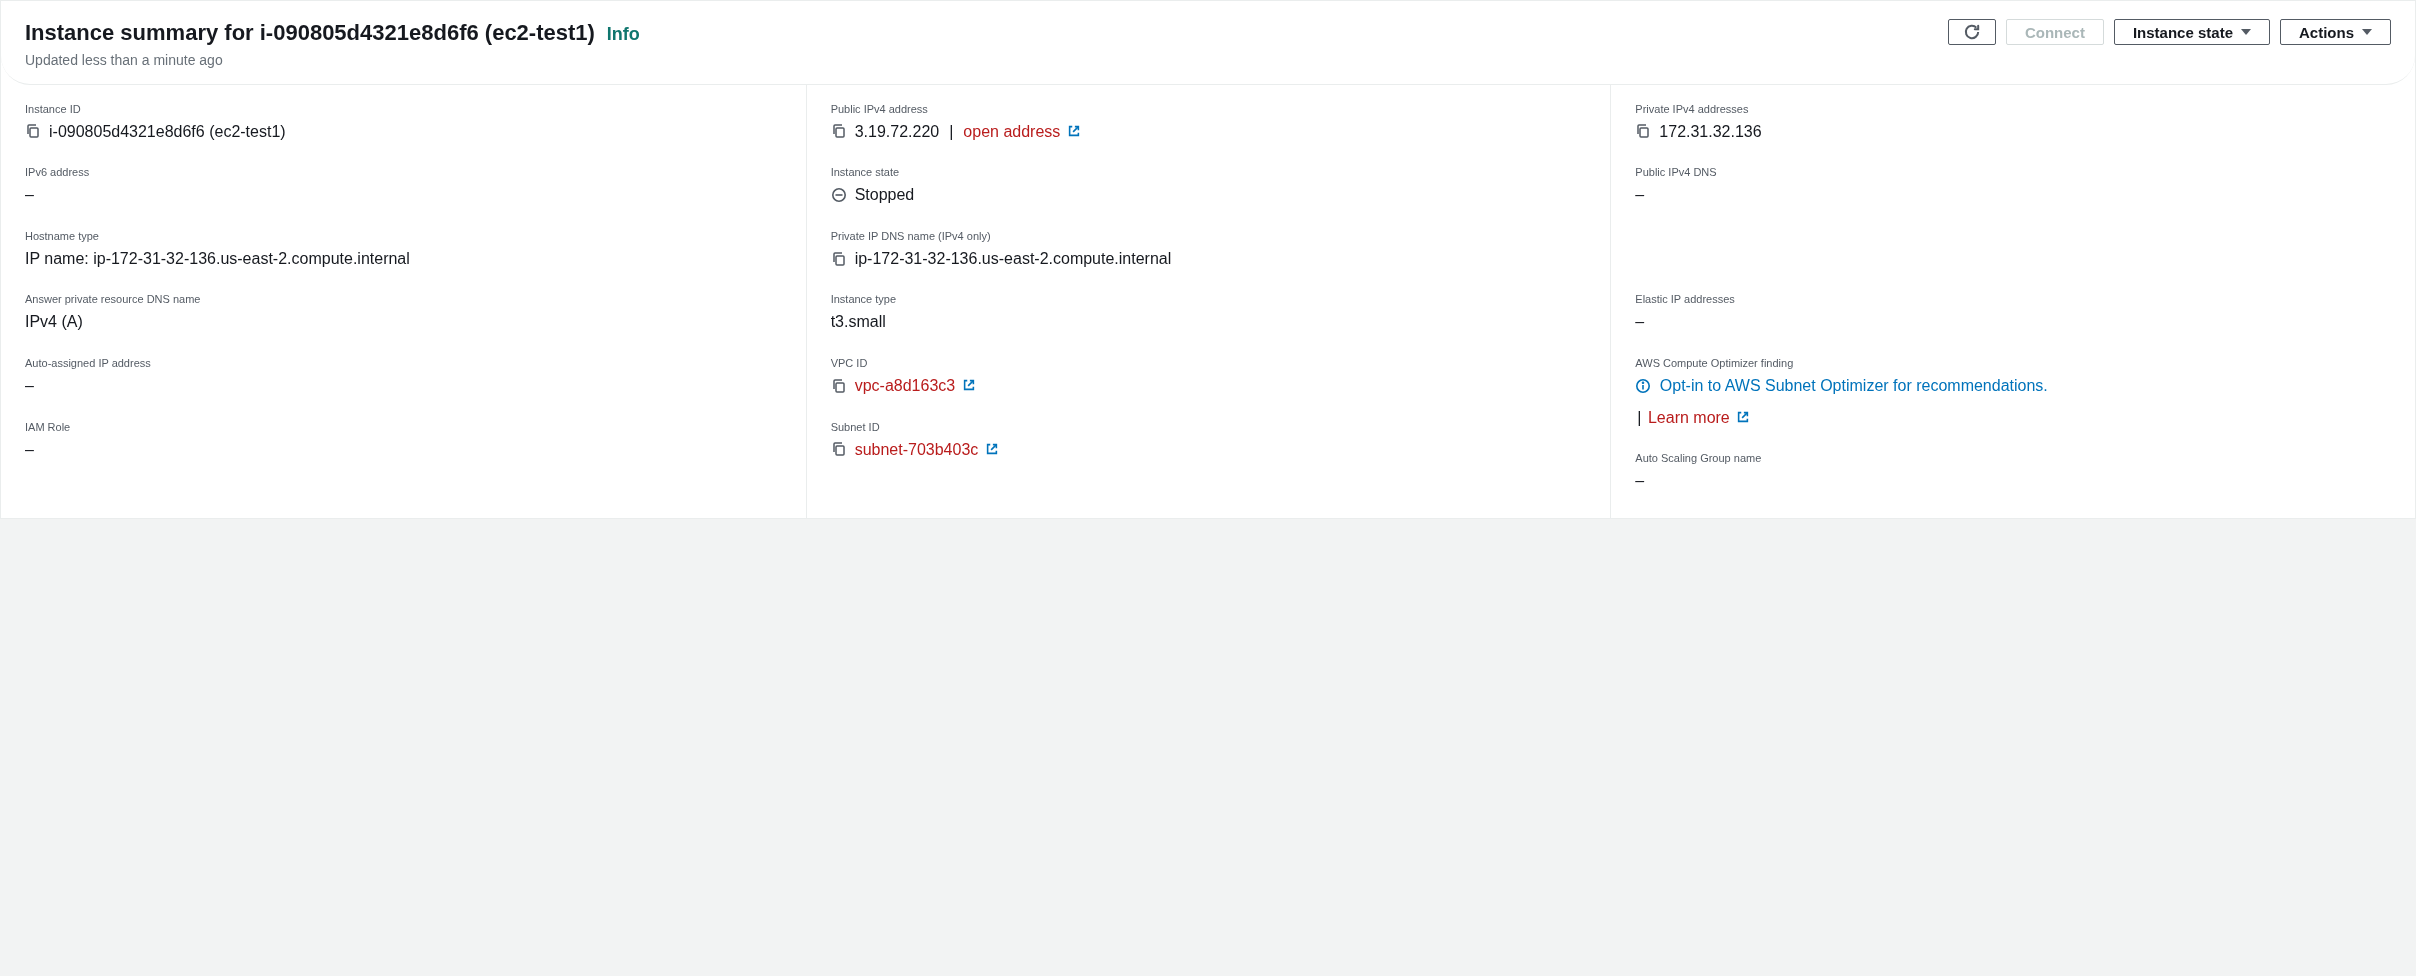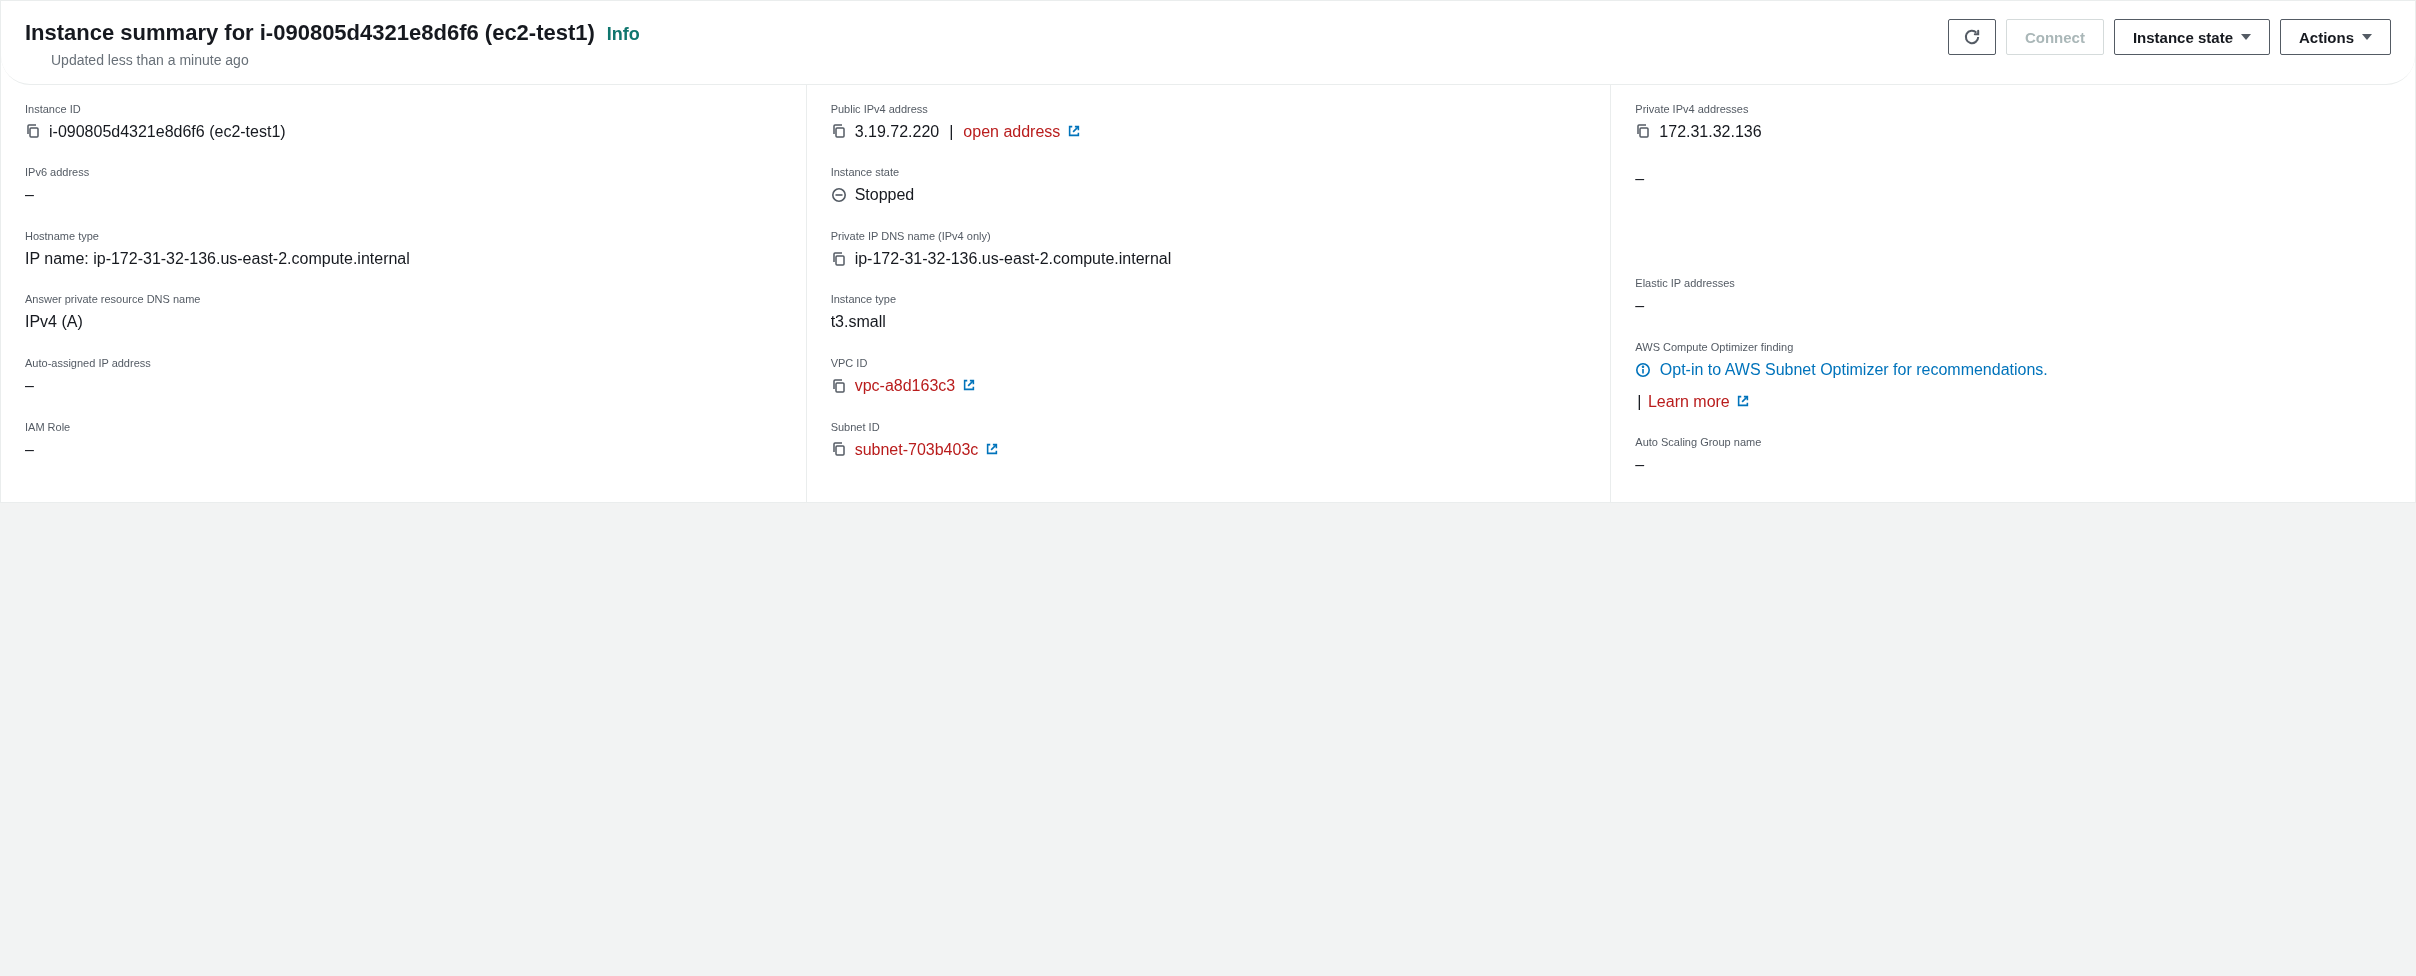--- a/index.html
+++ b/index.html
@@ -34,40 +34,39 @@
   .info-link {
     color: #0f766e;
     font-size: 18px;
     font-weight: 700;
     cursor: pointer;
   }
   .subtitle {
     color: #687078;
     font-size: 14px;
     margin-top: 4px;
-    margin-left: 26px;
   }
   .header-actions {
     display: flex;
     gap: 10px;
     align-items: center;
   }
   .btn {
     border: 1px solid #545b64;
     background: #fff;
     color: #16191f;
     font-weight: 700;
     font-size: 15px;
     padding: 6px 18px;
     border-radius: 2px;
     cursor: pointer;
     display: inline-flex;
     align-items: center;
     gap: 8px;
-    height: 36px;
+    height: 26px;
   }
   .btn.icon-only { padding: 6px 14px; }
   .btn:disabled {
     border-color: #d5dbdb;
     color: #aab7b8;
     cursor: not-allowed;
   }
   .caret-down {
     width: 0; height: 0;
     border-left: 5px solid transparent;
@@ -306,20 +305,21 @@
           <div class="field-label">Private IPv4 addresses</div>
           <div class="field-value">
             <svg class="copy-icon" viewBox="0 0 16 16" fill="none" stroke="currentColor" stroke-width="1.5">
                 <rect x="5" y="5" width="8" height="9" rx="1"></rect>
                 <path d="M3 11V3a1 1 0 0 1 1-1h7"></path>
               </svg>
             <span>172.31.32.136</span>
           </div>
         </div>
         <div class="field">
+          <div class="field-label">Public IPv4 DNS</div>
           <div class="field-value">
               <span class="dash">–</span>
             </div>
         </div>
         <div class="field" style="visibility:hidden">
           <div class="field-label">.</div>
             <div class="field-value">.</div>
         </div>
         <div class="field">
           <div class="field-label">Elastic IP addresses</div>

